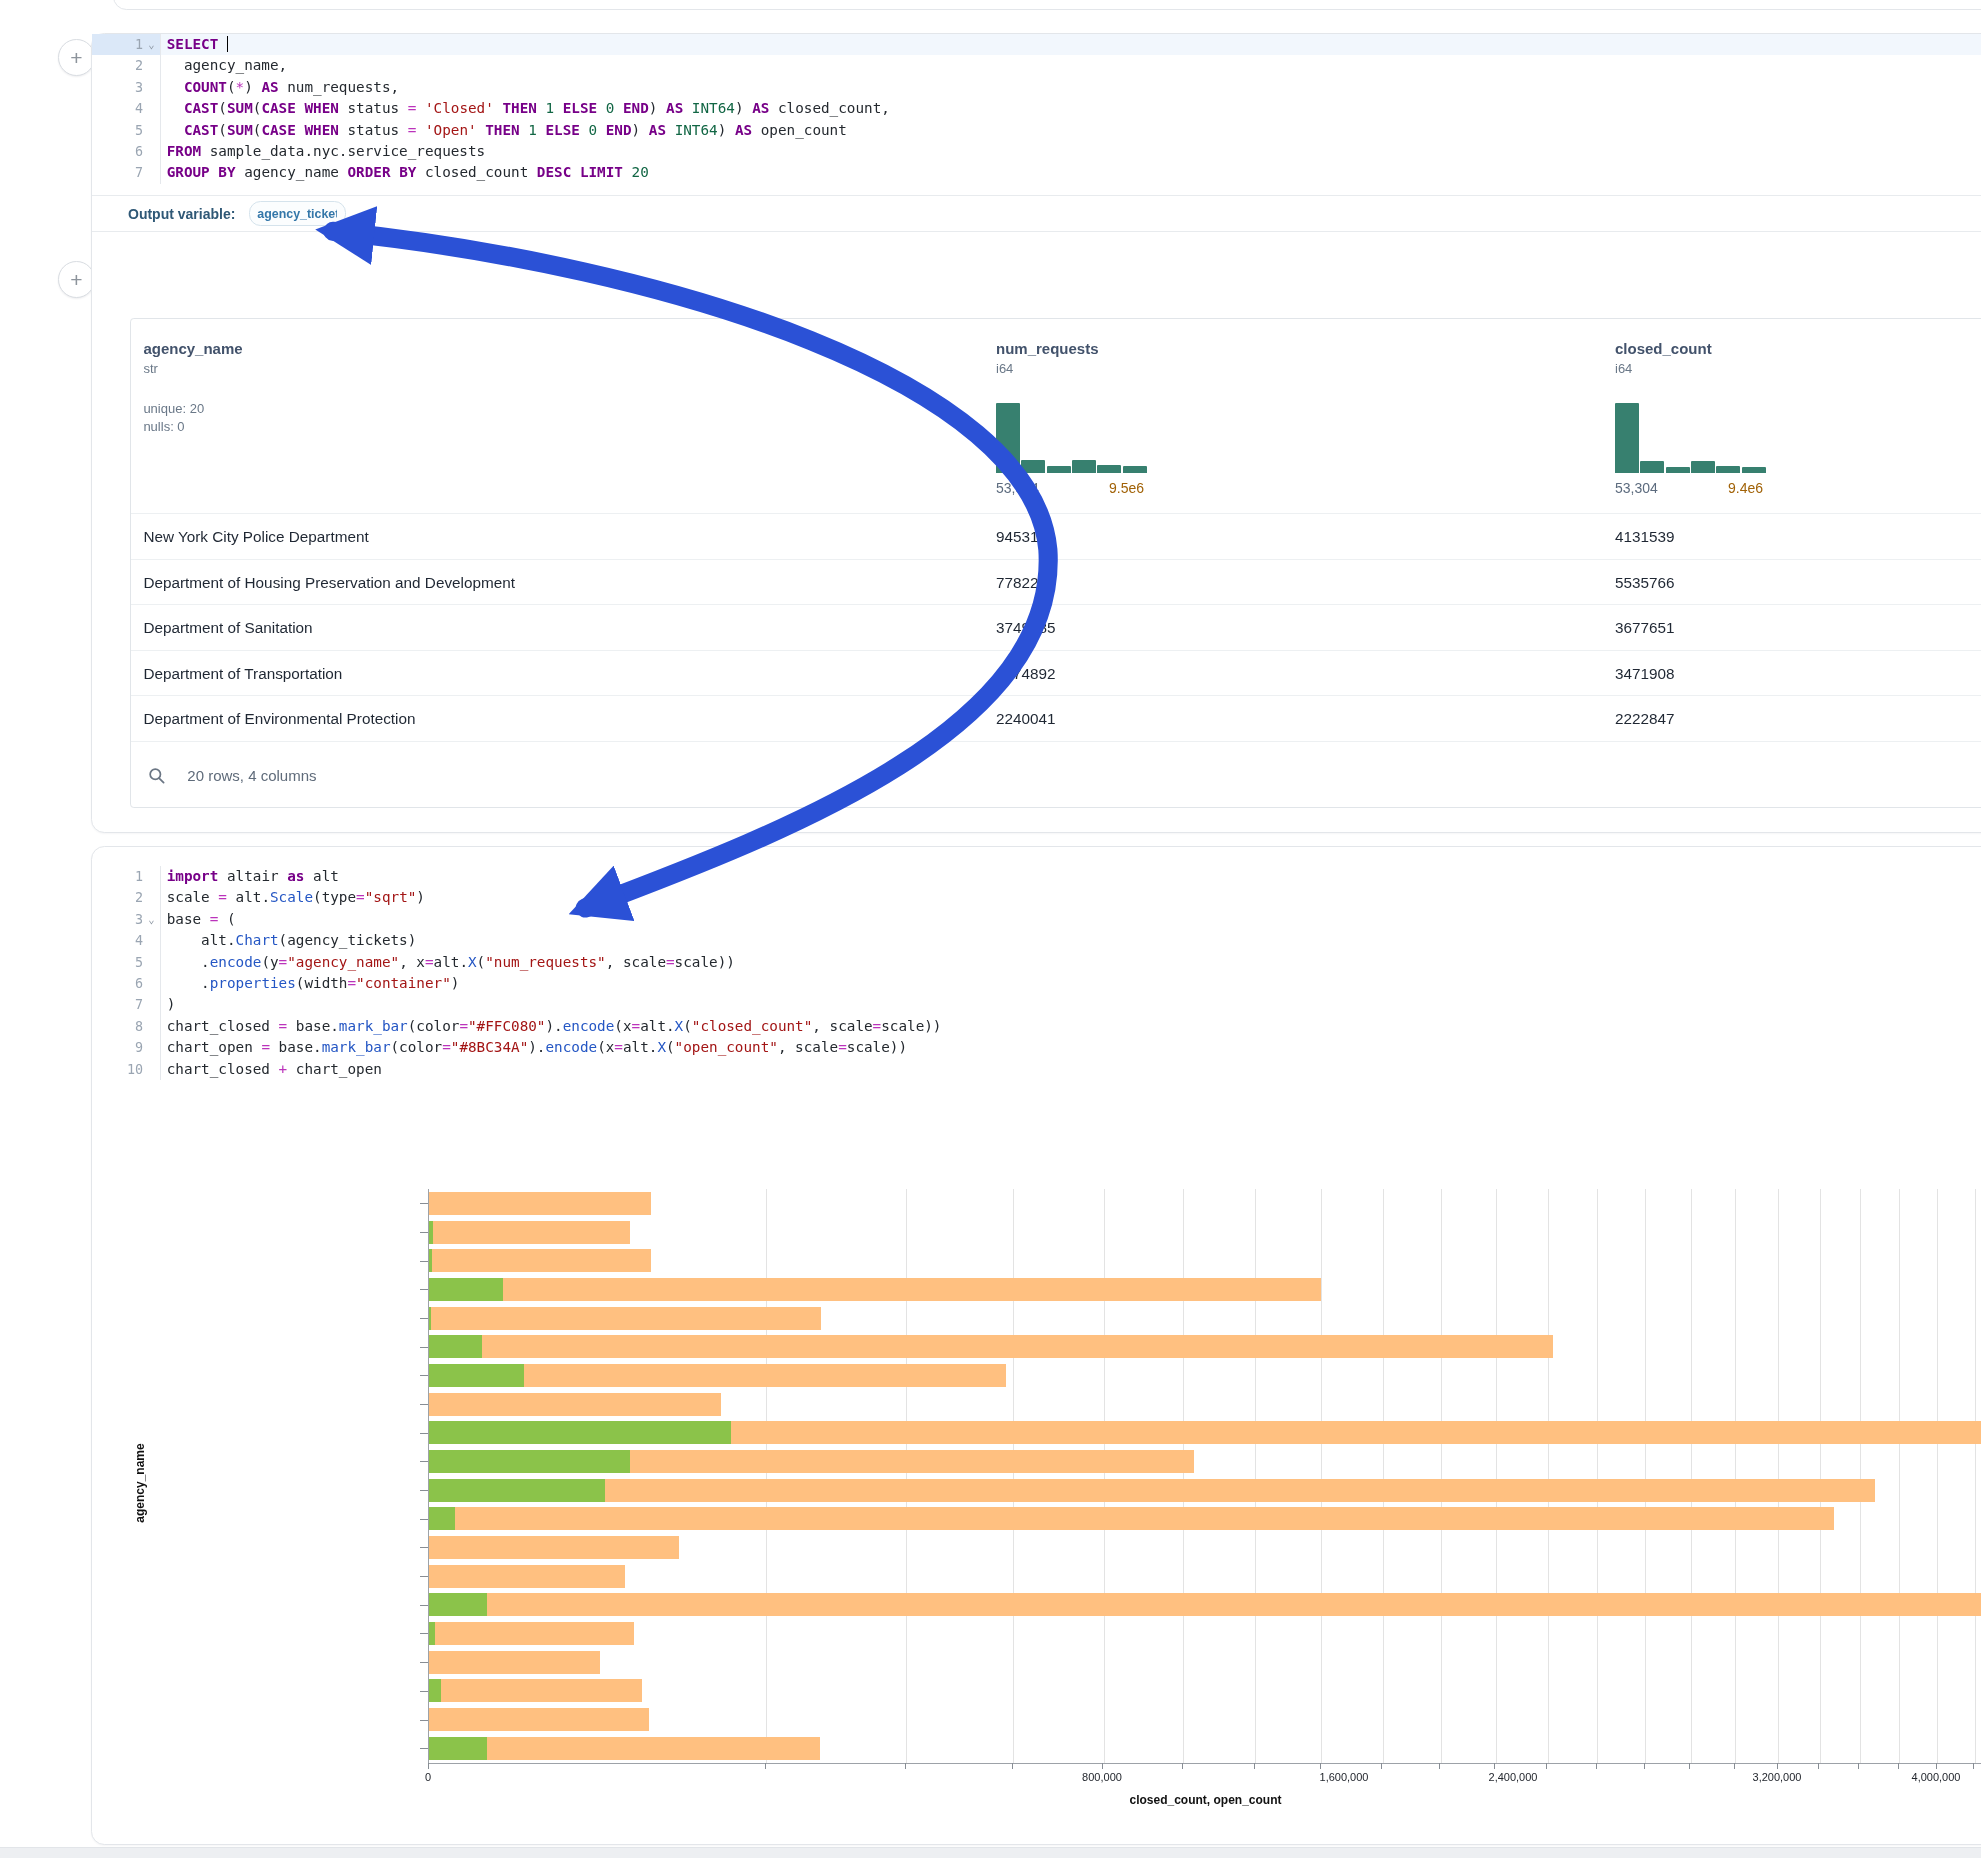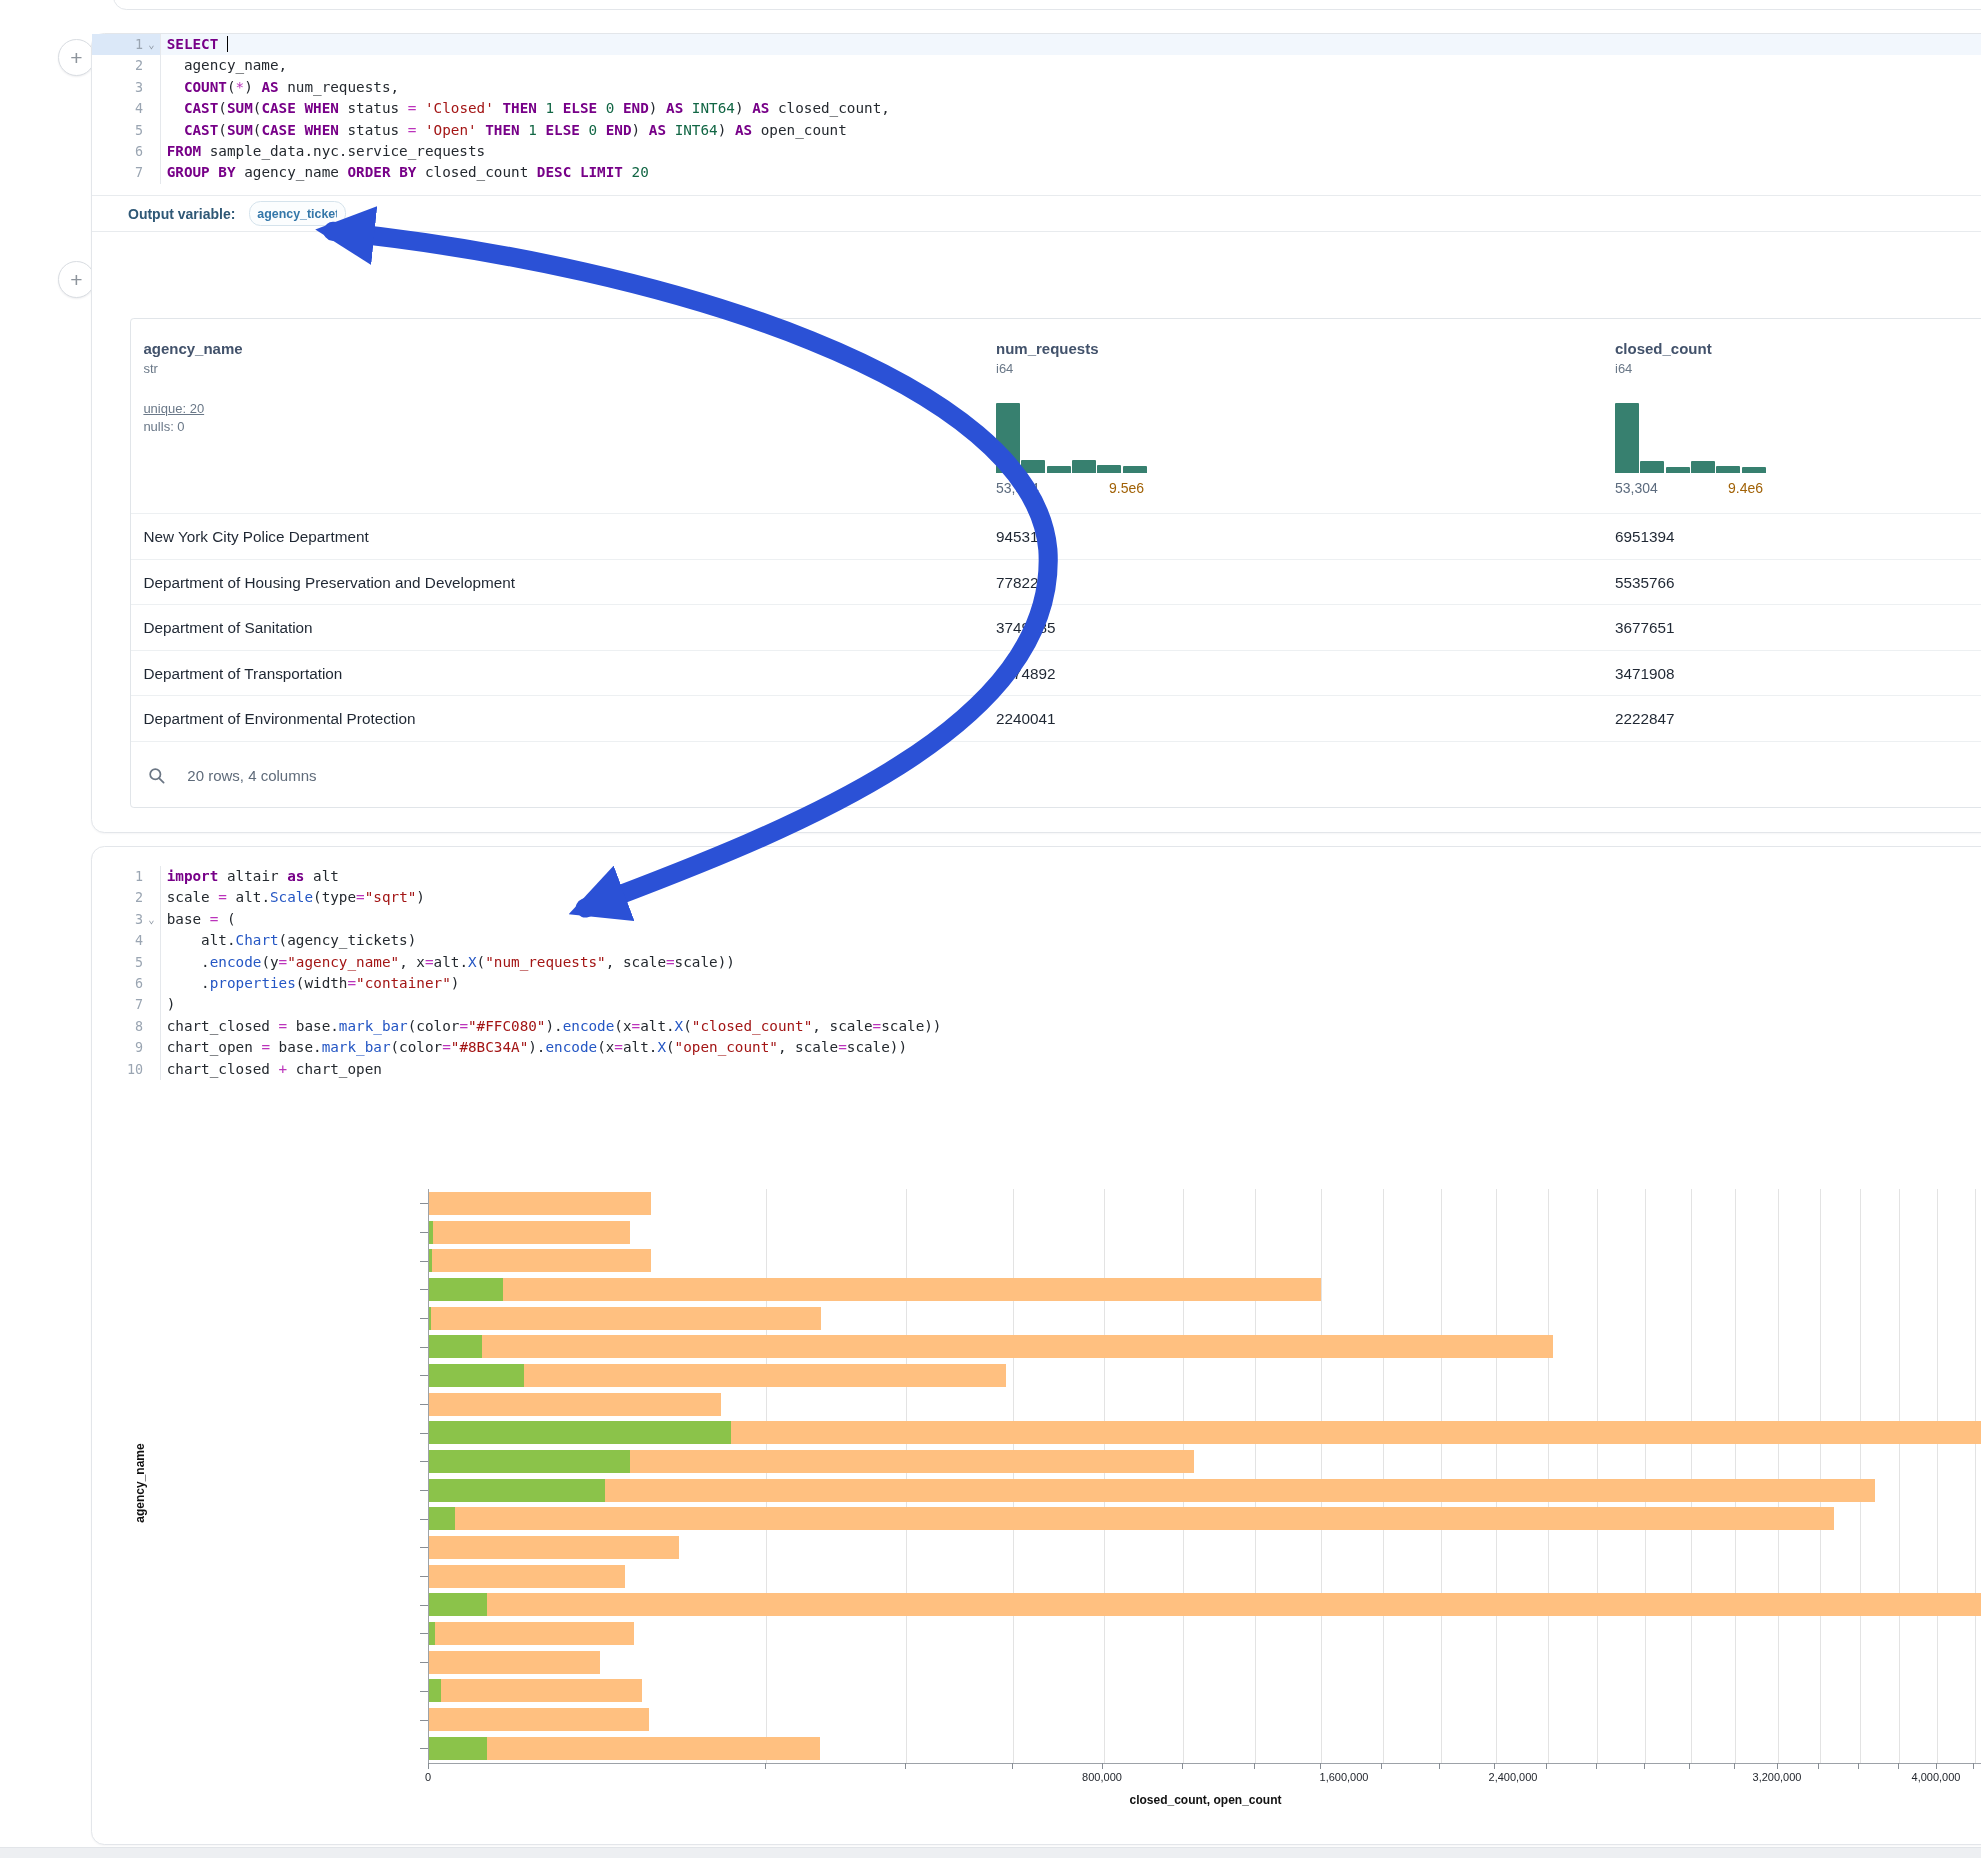--- a/index.html
+++ b/index.html
@@ -46,21 +46,21 @@
                display:flex;align-items:center;padding:0 7.6px;}
   #output-pill .pilltxt{display:block;max-width:80px;overflow:hidden;white-space:nowrap;
                color:#3477a9;font-size:12.4px;font-weight:bold;}
 
   
   #table{position:absolute;left:38px;top:284px;width:1862px;height:488px;border:1px solid #e1e5e9;border-radius:3.8px;background:#fff;}
   .th-col{position:absolute;top:0;}
   .th-name{font-size:15px;font-weight:bold;color:#42526b;margin-top:21px;}
   .th-type{font-size:13px;color:#6a7888;margin-top:3.8px;}
   .th-meta{font-size:13px;color:#6a7888;margin-top:2.9px;}
-  .th-meta.first{margin-top:25px;text-decoration:underline;}
+  .th-meta.first{margin-top:25px;}
   .hist{position:absolute;top:84px;left:0;width:153px;height:70px;}
   .hist .hbar{position:absolute;bottom:0;background:#37806f;border-radius:1px 1px 0 0;}
   .hist-min{position:absolute;top:161px;left:0;font-size:14px;color:#5c6b7e;}
   .hist-max{position:absolute;top:161px;left:113px;font-size:14px;color:#a16207;}
   .trow{position:absolute;left:0;right:0;height:46px;border-top:1px solid #edf0f2;}
   .trow .cell{position:absolute;top:50%;transform:translateY(-50%);font-size:15.3px;color:#1f2733;white-space:nowrap;}
   #table-footer{position:absolute;left:0;right:0;top:422px;height:66px;border-top:1px solid #edf0f2;display:flex;align-items:center;}
   #search-icon{margin-left:16.3px;width:19px;height:19px;}
   #footer-text{margin-left:21px;font-size:15px;color:#5f6b7a;}
 
@@ -142,21 +142,21 @@
               <div class="hbar" style="left: 127px; width: 24px; height: 6.3px; background: rgb(55, 128, 111);"></div>
             </div>
             <div class="hist-min">53,304</div>
             <div class="hist-max">9.4e6</div>
           </div>
         </div>
       <div id="table-body">
           <div class="trow" style="top: 194px;">
             <div class="cell" style="left: 12.4px;">New York City Police Department</div>
             <div class="cell" style="left: 865px;">9453131</div>
-            <div class="cell" style="left: 1484px;">6951394</div>
+            <div class="cell" style="left: 1484px;">4131539</div>
           </div>
           <div class="trow" style="top: 240px;">
             <div class="cell" style="left: 12.4px;">Department of Housing Preservation and Development</div>
             <div class="cell" style="left: 865px;">7782211</div>
             <div class="cell" style="left: 1484px;">5535766</div>
           </div>
           <div class="trow" style="top: 285px;">
             <div class="cell" style="left: 12.4px;">Department of Sanitation</div>
             <div class="cell" style="left: 865px;">3749485</div>
             <div class="cell" style="left: 1484px;">3677651</div>

